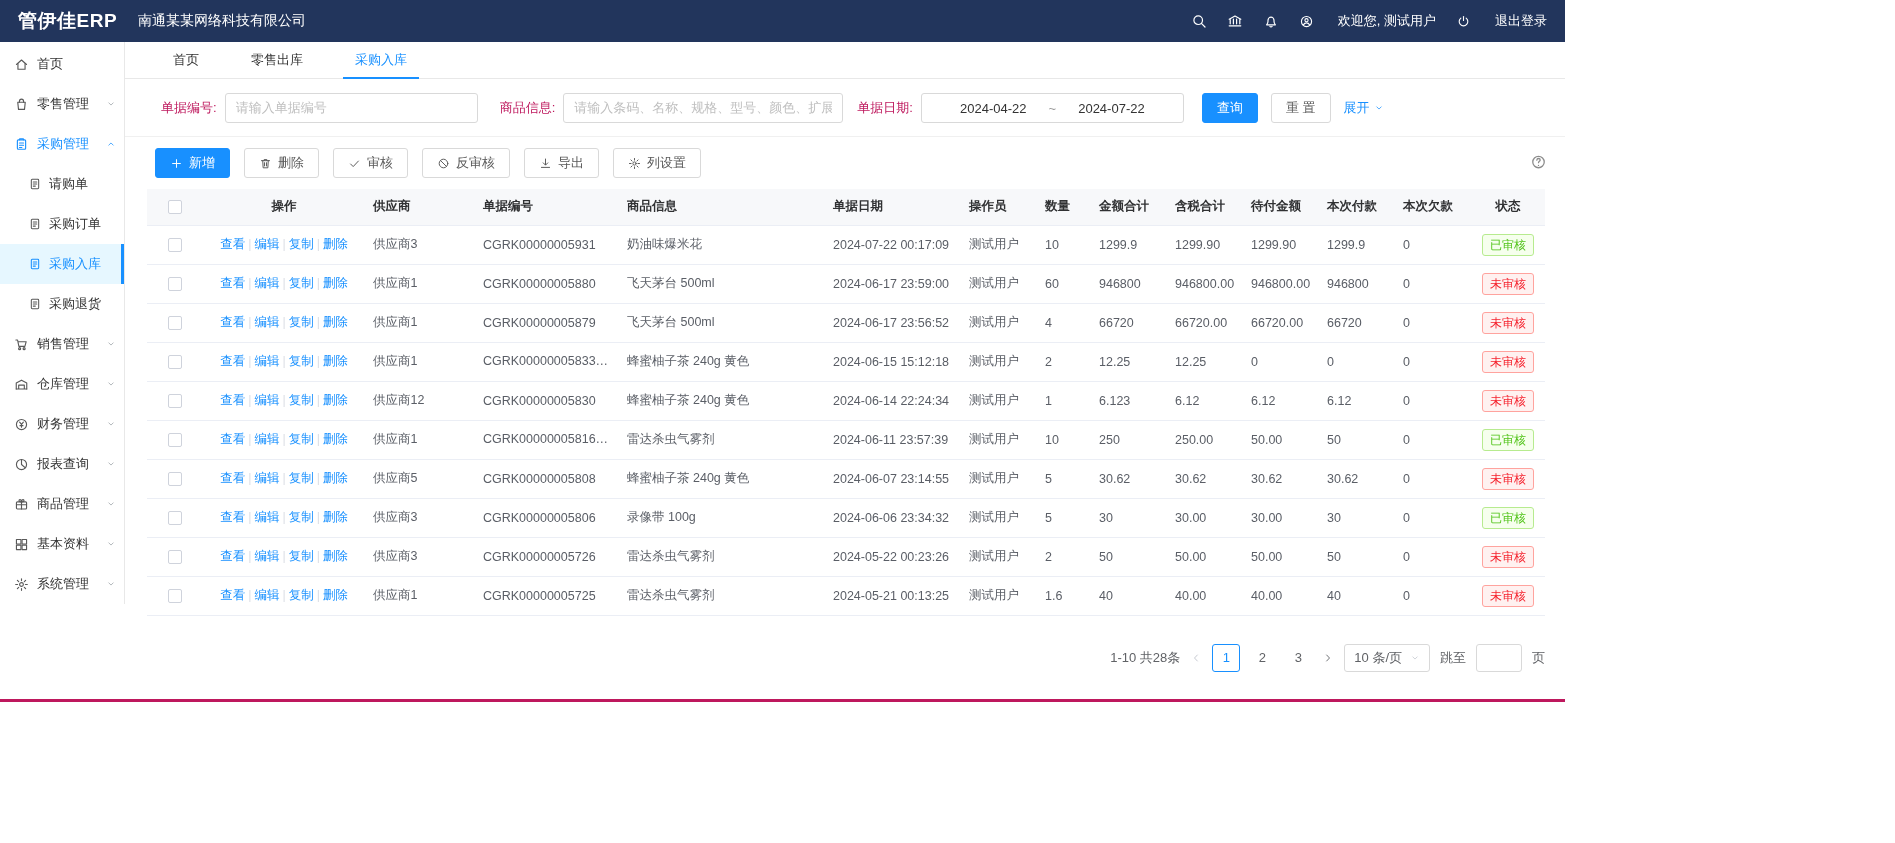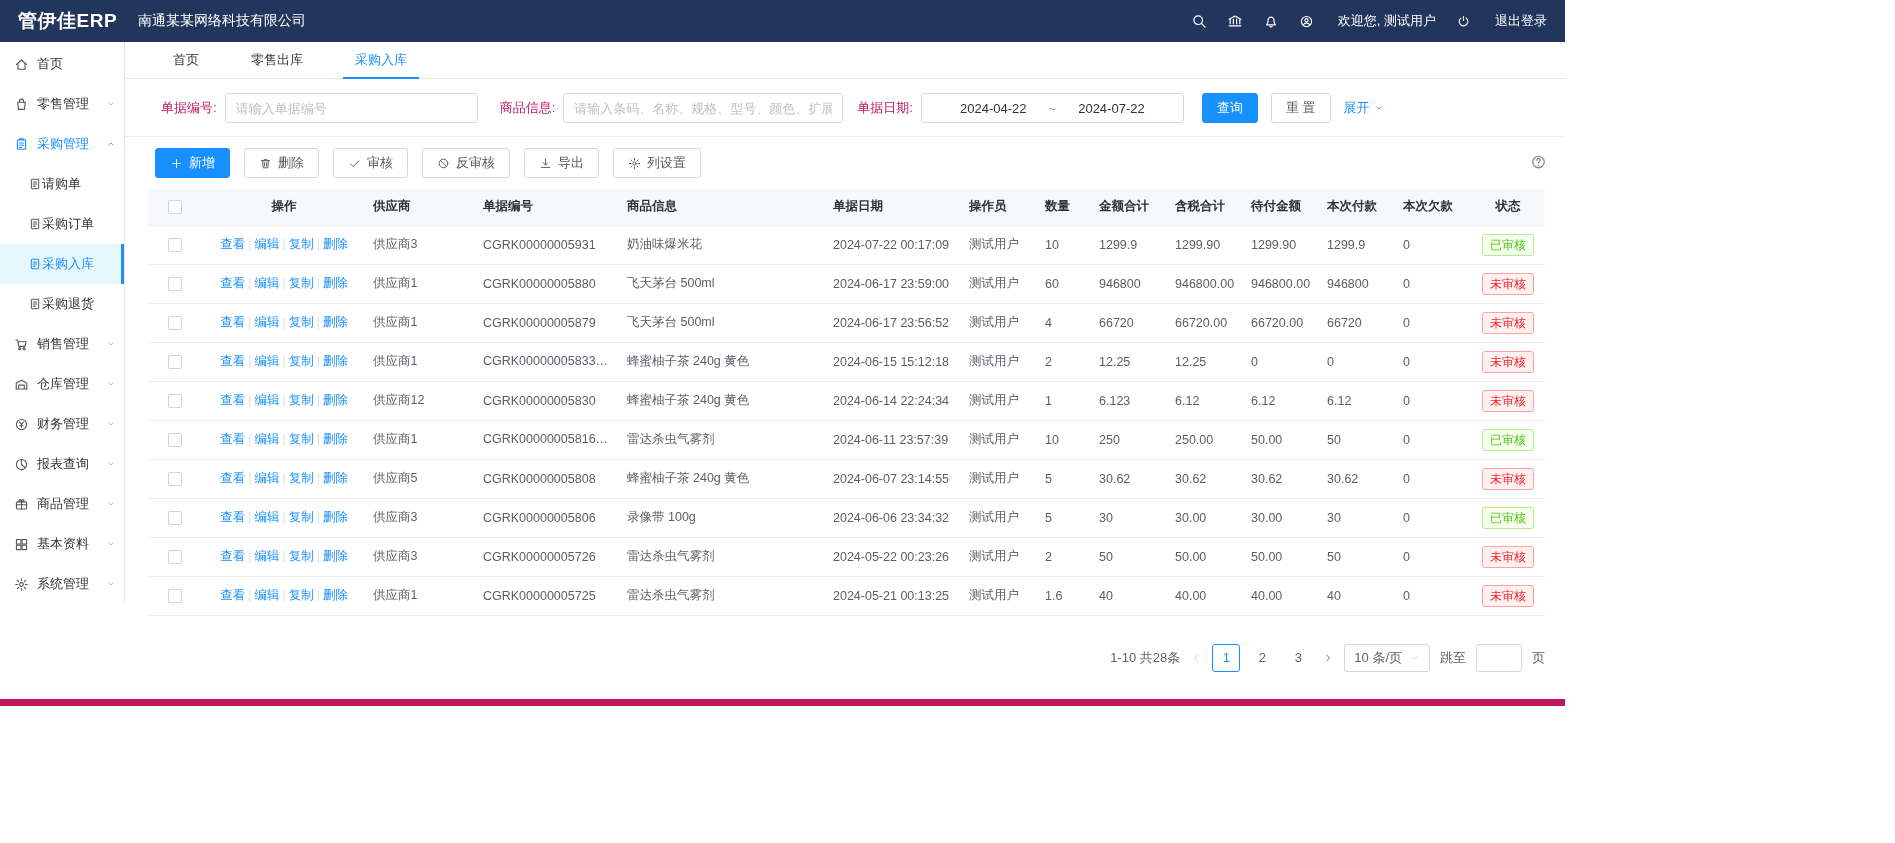--- a/index.html
+++ b/index.html
@@ -6,21 +6,21 @@
     --accent:#1890ff;
     --header-bg:#22355c;
     --green:#52c41a;
     --red:#f5222d;
     --border:#e8e8e8;
     --row-border:#ebeef5;
   }
   *{margin:0;padding:0;box-sizing:border-box}
   html,body{background:#fff}
   body{font-family:"Liberation Sans","DejaVu Sans",sans-serif;color:#333;font-size:13px}
-  .app{width:1565px;min-height:700px;background:#fff;border-bottom:7px solid #be185d}
+  .app{width:1565px;min-height:700px;background:#fff;border-bottom:3px solid #be185d}
 
   
   .header{height:42px;background:var(--header-bg);display:flex;align-items:center;padding:0 18px;color:#fff}
   .logo{font-size:19px;font-weight:bold;letter-spacing:.5px;width:108px;flex:none}
   .company{margin-left:12px;font-size:14px}
   .header-right{margin-left:auto;display:flex;align-items:center;gap:20px;font-size:13px}
   .hr-item{display:inline-flex;align-items:center;gap:24px;cursor:pointer}
 
   
   [data-icon]{display:inline-flex;align-items:center;justify-content:center;flex:none}
@@ -34,36 +34,36 @@
   .body{display:flex;min-height:657px;align-items:flex-start}
   .sidebar{width:125px;border-right:1px solid var(--border);background:#fff;padding-top:2px}
   .main{flex:1;display:flex;flex-direction:column;min-width:0}
 
   
   .side-item{height:40px;display:flex;align-items:center;padding:0 8px 0 14px;gap:8px;cursor:pointer;color:#333}
   .side-item .icon-s{color:#595959}
   .side-item .chev{margin-left:auto;color:#9aa0a6;width:10px;height:10px}
   .side-item.active{color:var(--accent)}
   .side-item.active .icon-s,.side-item.active .chev{color:var(--accent)}
-  .side-sub{height:40px;display:flex;align-items:center;padding:0 8px 0 28px;cursor:pointer;color:#333}
+  .side-sub{height:40px;display:flex;align-items:center;padding:0 8px 0 28px;gap:7px;cursor:pointer;color:#333}
   .side-sub .icon-s{color:#595959;width:14px;height:14px}
   .side-sub.selected{background:#e6f7ff;color:var(--accent);box-shadow:inset -3px 0 0 var(--accent)}
   .side-sub.selected .icon-s{color:var(--accent)}
   .lbl{white-space:nowrap}
 
   
   .tabbar{height:37px;border-bottom:1px solid var(--border);display:flex;align-items:stretch;padding-left:22px}
   .tab{display:flex;align-items:center;padding:0 26px;font-size:13px;color:#333;cursor:pointer;position:relative}
   .tab.active{color:var(--accent)}
   .tab.active:after{content:"";position:absolute;left:14px;right:14px;bottom:-1px;height:2px;background:var(--accent)}
 
   
   .filterbar{display:flex;align-items:center;padding:14px 20px 13px 36px;border-bottom:1px solid #f0f0f0}
   .f-label{color:#be185d;margin-right:8px;white-space:nowrap}
-  .f-input{height:30px;border:1px solid #d9d9d9;border-radius:3px;padding:0 10px;font-size:13px;color:#333;font-family:Liberation Sans, sans-serif;outline:none;background:#fff}
+  .f-input{height:30px;border:1px solid #d9d9d9;border-radius:3px;padding:0 10px;font-size:13px;color:#333;font-family:Liberation Serif, serif;outline:none;background:#fff}
   .f-input::placeholder{color:#bfbfbf}
   .w-billno{width:253px;margin-right:22px}
   .w-product{width:280px;margin-right:14px}
   .date-range{width:263px;height:30px;border:1px solid #d9d9d9;border-radius:3px;display:flex;align-items:center;justify-content:center;gap:22px;color:#333;margin-right:18px;cursor:pointer;background:#fff}
   .date-sep{color:#999}
   .btn{height:30px;border:1px solid #d9d9d9;background:#fff;border-radius:3px;padding:0 14px;font-size:13px;color:#595959;cursor:pointer;display:inline-flex;align-items:center;gap:6px;font-family:inherit;white-space:nowrap}
   .btn.primary{background:var(--accent);border-color:var(--accent);color:#fff}
   .filterbar .btn{margin-right:13px}
   .link{color:var(--accent);cursor:pointer;display:inline-flex;align-items:center;gap:4px;white-space:nowrap}
 

